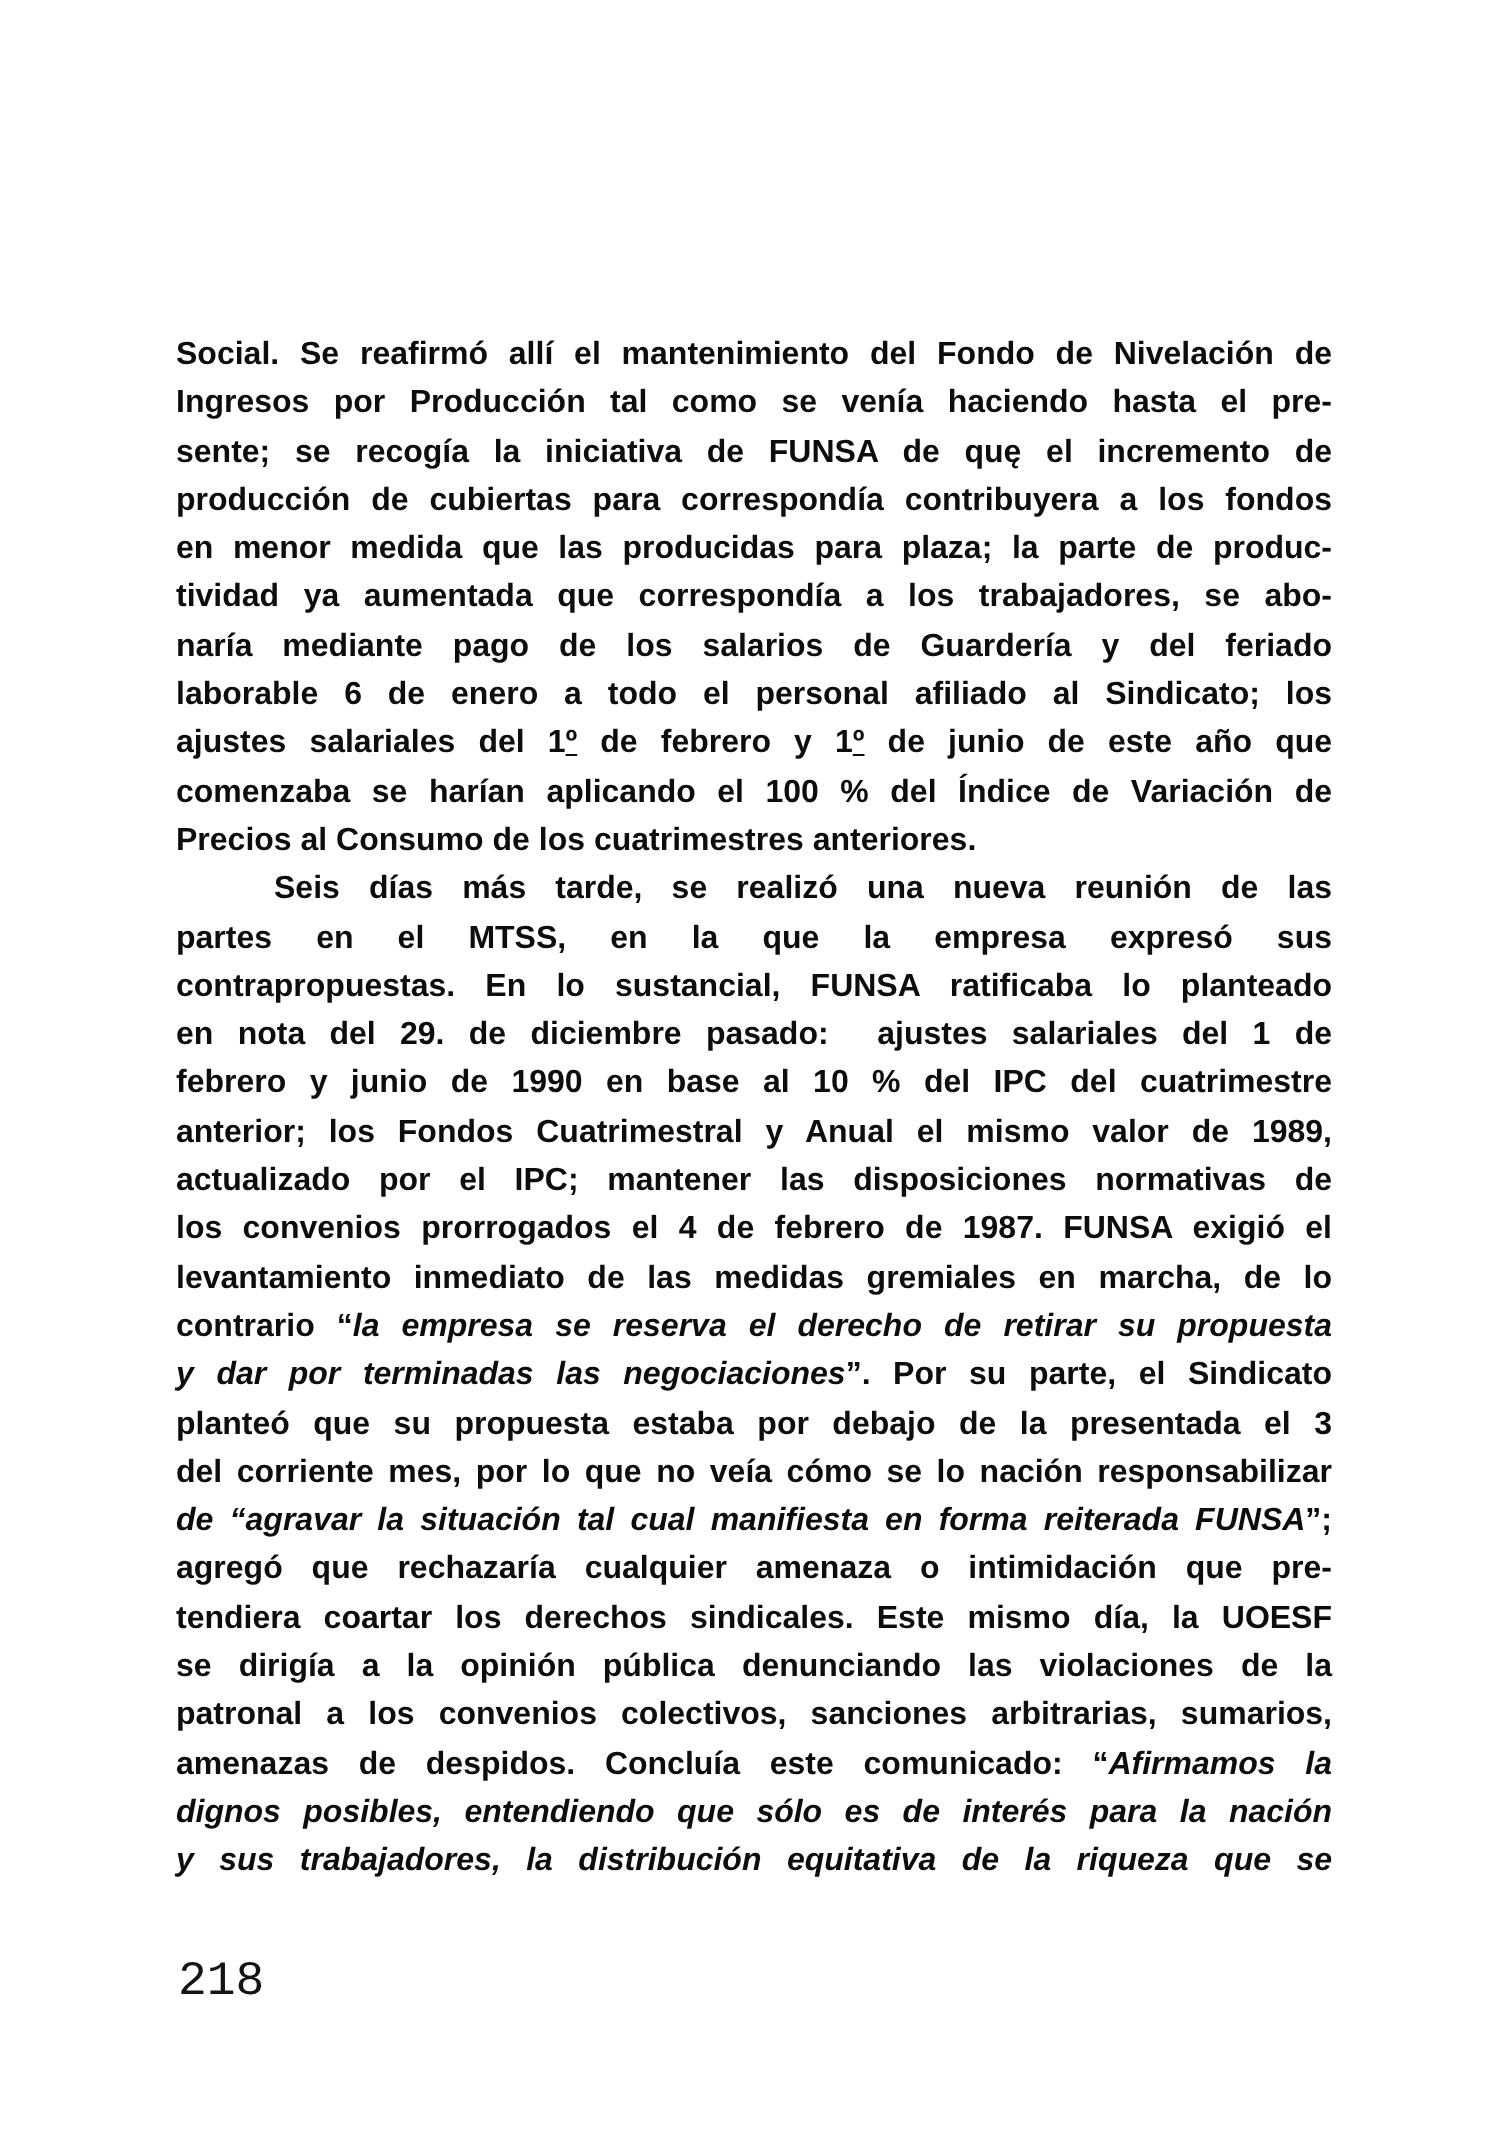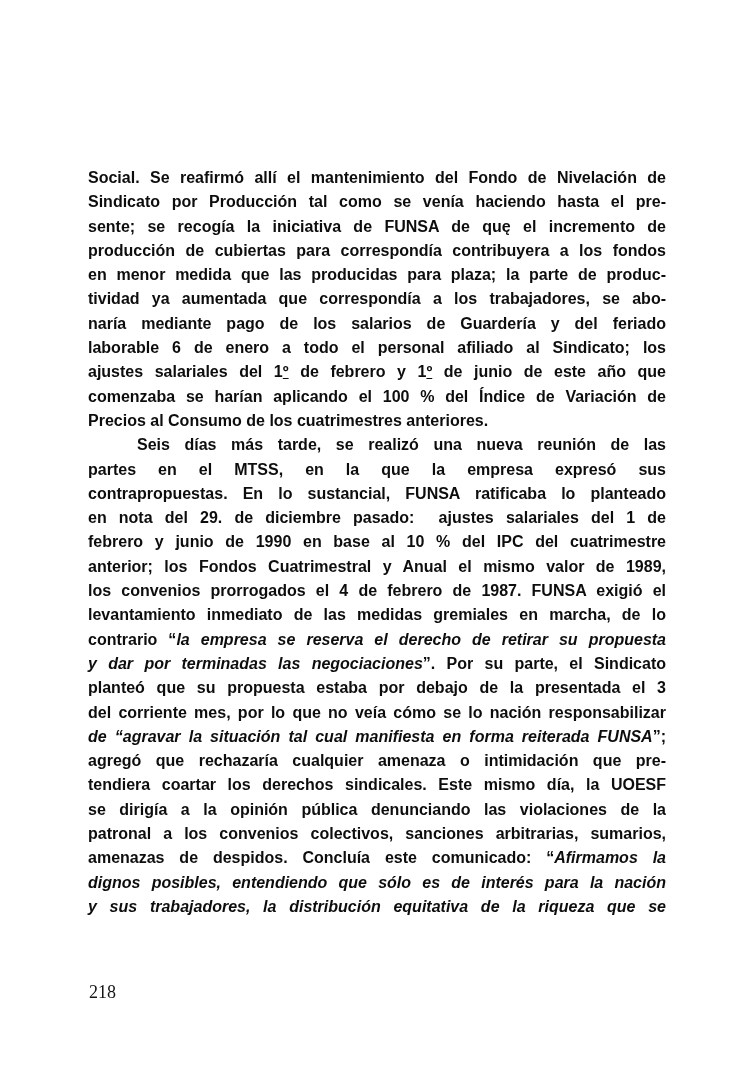--- a/index.html
+++ b/index.html
@@ -29,48 +29,49 @@
     text-align-last: justify;
   }
   .line.paragraph-end { text-align-last: left; }
   .line.indent { text-indent: 49px; }
   .seg-roman { font-style: normal; }
   .seg-italic { font-style: italic; margin-top: 20px; }
   .seg-ordinal { text-decoration: underline; text-underline-offset: 1px; }
   .page-number {
     position: absolute;
     left: 89px; top: 977px;
-    font-family: Liberation Serif, serif;
-    font-size: 18px;
+    font-family: Liberation Mono, monospace;
+    font-size: 24px;
     line-height: 30px;
     color: #141414;
   }
 </style>
 </head>
 <body>
 
 <div class="page" style="background: rgb(255, 255, 255);">
   <div class="text-column" id="text-column" style="color: rgb(13, 13, 13);">
       <div class="line"><span class="seg-roman">Social. Se reafirmó allí el mantenimiento del Fondo de Nivelación de</span></div>
-      <div class="line"><span class="seg-roman">Sindicato por Producción tal como se venía haciendo hasta el pre-</span></div>
+      <div class="line"><span class="seg-roman">Ingresos por Producción tal como se venía haciendo hasta el pre-</span></div>
       <div class="line"><span class="seg-roman">sente; se recogía la iniciativa de FUNSA de quę el incremento de</span></div>
       <div class="line"><span class="seg-roman">producción de cubiertas para correspondía contribuyera a los fondos</span></div>
       <div class="line"><span class="seg-roman">en menor medida que las producidas para plaza; la parte de produc-</span></div>
       <div class="line"><span class="seg-roman">tividad ya aumentada que correspondía a los trabajadores, se abo-</span></div>
       <div class="line"><span class="seg-roman">naría mediante pago de los salarios de Guardería y del feriado</span></div>
       <div class="line"><span class="seg-roman">laborable 6 de enero a todo el personal afiliado al Sindicato; los</span></div>
       <div class="line"><span class="seg-roman">ajustes salariales del 1</span><span class="seg-ordinal">º</span><span class="seg-roman"> de febrero y 1</span><span class="seg-ordinal">º</span><span class="seg-roman"> de junio de este año que</span></div>
       <div class="line"><span class="seg-roman">comenzaba se harían aplicando el 100 % del Índice de Variación de</span></div>
       <div class="line paragraph-end"><span class="seg-roman">Precios al Consumo de los cuatrimestres anteriores.</span></div>
       <div class="line indent"><span class="seg-roman">Seis días más tarde, se realizó una nueva reunión de las</span></div>
       <div class="line"><span class="seg-roman">partes en el MTSS, en la que la empresa expresó sus</span></div>
       <div class="line"><span class="seg-roman">contrapropuestas. En lo sustancial, FUNSA ratificaba lo planteado</span></div>
       <div class="line"><span class="seg-roman">en nota del 29. de diciembre pasado:&nbsp; ajustes salariales del 1 de</span></div>
       <div class="line"><span class="seg-roman">febrero y junio de 1990 en base al 10 % del IPC del cuatrimestre</span></div>
       <div class="line"><span class="seg-roman">anterior; los Fondos Cuatrimestral y Anual el mismo valor de 1989,</span></div>
+      <div class="line"><span class="seg-roman">actualizado por el IPC; mantener las disposiciones normativas de</span></div>
       <div class="line"><span class="seg-roman">los convenios prorrogados el 4 de febrero de 1987. FUNSA exigió el</span></div>
       <div class="line"><span class="seg-roman">levantamiento inmediato de las medidas gremiales en marcha, de lo</span></div>
       <div class="line"><span class="seg-roman">contrario “</span><span class="seg-italic">la empresa se reserva el derecho de retirar su propuesta</span></div>
       <div class="line"><span class="seg-italic">y dar por terminadas las negociaciones</span><span class="seg-roman">”. Por su parte, el Sindicato</span></div>
       <div class="line"><span class="seg-roman">planteó que su propuesta estaba por debajo de la presentada el 3</span></div>
       <div class="line"><span class="seg-roman">del corriente mes, por lo que no veía cómo se lo nación responsabilizar</span></div>
       <div class="line"><span class="seg-italic">de “agravar la situación tal cual manifiesta en forma reiterada FUNSA</span><span class="seg-roman">”;</span></div>
       <div class="line"><span class="seg-roman">agregó que rechazaría cualquier amenaza o intimidación que pre-</span></div>
       <div class="line"><span class="seg-roman">tendiera coartar los derechos sindicales. Este mismo día, la UOESF</span></div>
       <div class="line"><span class="seg-roman">se dirigía a la opinión pública denunciando las violaciones de la</span></div>

